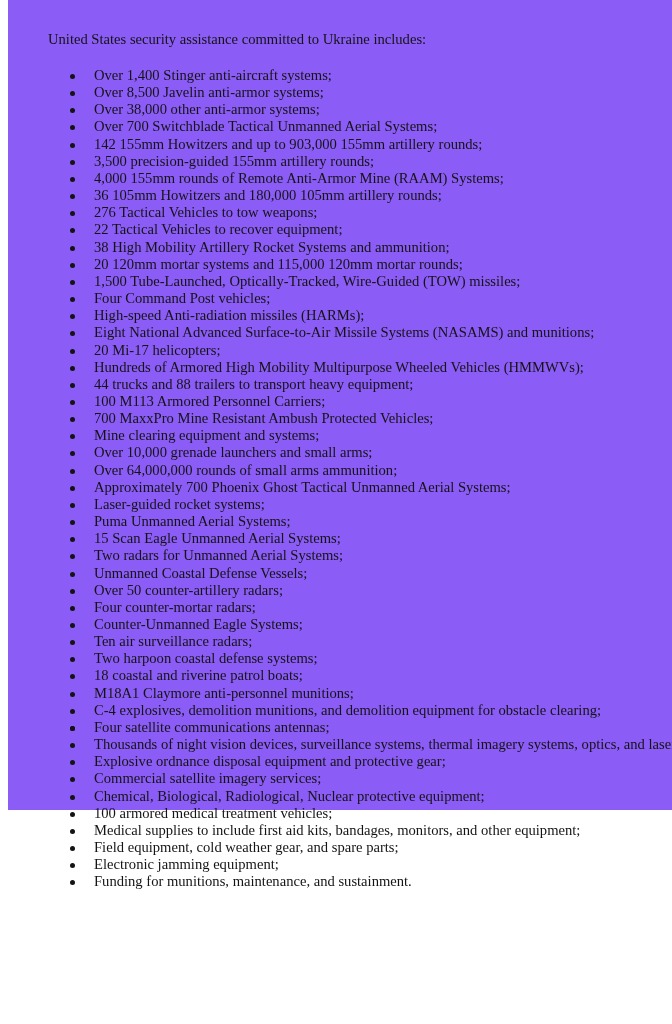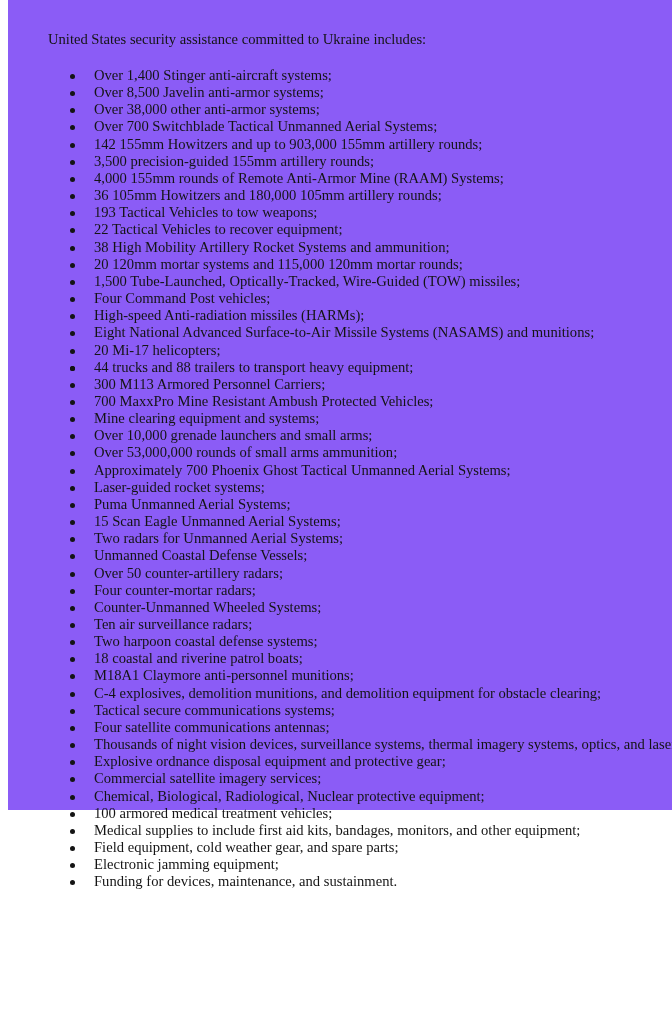--- a/index.html
+++ b/index.html
@@ -69,55 +69,55 @@
   <p class="intro">United States security assistance committed to Ukraine includes:</p>
   <ul class="list" id="assistance-list">
       <li class="item"><span class="bullet"></span><span class="item-text">Over 1,400 Stinger anti-aircraft systems;</span></li>
       <li class="item"><span class="bullet"></span><span class="item-text">Over 8,500 Javelin anti-armor systems;</span></li>
       <li class="item"><span class="bullet"></span><span class="item-text">Over 38,000 other anti-armor systems;</span></li>
       <li class="item"><span class="bullet"></span><span class="item-text">Over 700 Switchblade Tactical Unmanned Aerial Systems;</span></li>
       <li class="item"><span class="bullet"></span><span class="item-text">142 155mm Howitzers and up to 903,000 155mm artillery rounds;</span></li>
       <li class="item"><span class="bullet"></span><span class="item-text">3,500 precision-guided 155mm artillery rounds;</span></li>
       <li class="item"><span class="bullet"></span><span class="item-text">4,000 155mm rounds of Remote Anti-Armor Mine (RAAM) Systems;</span></li>
       <li class="item"><span class="bullet"></span><span class="item-text">36 105mm Howitzers and 180,000 105mm artillery rounds;</span></li>
-      <li class="item"><span class="bullet"></span><span class="item-text">193 Tactical Vehicles to tow weapons;</span></li>
+      <li class="item"><span class="bullet"></span><span class="item-text">276 Tactical Vehicles to tow weapons;</span></li>
       <li class="item"><span class="bullet"></span><span class="item-text">22 Tactical Vehicles to recover equipment;</span></li>
       <li class="item"><span class="bullet"></span><span class="item-text">38 High Mobility Artillery Rocket Systems and ammunition;</span></li>
       <li class="item"><span class="bullet"></span><span class="item-text">20 120mm mortar systems and 115,000 120mm mortar rounds;</span></li>
       <li class="item"><span class="bullet"></span><span class="item-text">1,500 Tube-Launched, Optically-Tracked, Wire-Guided (TOW) missiles;</span></li>
       <li class="item"><span class="bullet"></span><span class="item-text">Four Command Post vehicles;</span></li>
       <li class="item"><span class="bullet"></span><span class="item-text">High-speed Anti-radiation missiles (HARMs);</span></li>
       <li class="item"><span class="bullet"></span><span class="item-text">Eight National Advanced Surface-to-Air Missile Systems (NASAMS) and munitions;</span></li>
       <li class="item"><span class="bullet"></span><span class="item-text">20 Mi-17 helicopters;</span></li>
-      <li class="item"><span class="bullet"></span></li>
+      <li class="item"><span class="bullet"></span><span class="item-text">Hundreds of Armored High Mobility Multipurpose Wheeled Vehicles (HMMWVs);</span></li>
       <li class="item"><span class="bullet"></span><span class="item-text">44 trucks and 88 trailers to transport heavy equipment;</span></li>
-      <li class="item"><span class="bullet"></span><span class="item-text">300 M113 Armored Personnel Carriers;</span></li>
+      <li class="item"><span class="bullet"></span><span class="item-text">100 M113 Armored Personnel Carriers;</span></li>
       <li class="item"><span class="bullet"></span><span class="item-text">700 MaxxPro Mine Resistant Ambush Protected Vehicles;</span></li>
       <li class="item"><span class="bullet"></span><span class="item-text">Mine clearing equipment and systems;</span></li>
       <li class="item"><span class="bullet"></span><span class="item-text">Over 10,000 grenade launchers and small arms;</span></li>
-      <li class="item"><span class="bullet"></span><span class="item-text">Over 53,000,000 rounds of small arms ammunition;</span></li>
+      <li class="item"><span class="bullet"></span><span class="item-text">Over 64,000,000 rounds of small arms ammunition;</span></li>
       <li class="item"><span class="bullet"></span><span class="item-text">Approximately 700 Phoenix Ghost Tactical Unmanned Aerial Systems;</span></li>
       <li class="item"><span class="bullet"></span><span class="item-text">Laser-guided rocket systems;</span></li>
       <li class="item"><span class="bullet"></span><span class="item-text">Puma Unmanned Aerial Systems;</span></li>
       <li class="item"><span class="bullet"></span><span class="item-text">15 Scan Eagle Unmanned Aerial Systems;</span></li>
       <li class="item"><span class="bullet"></span><span class="item-text">Two radars for Unmanned Aerial Systems;</span></li>
       <li class="item"><span class="bullet"></span><span class="item-text">Unmanned Coastal Defense Vessels;</span></li>
       <li class="item"><span class="bullet"></span><span class="item-text">Over 50 counter-artillery radars;</span></li>
       <li class="item"><span class="bullet"></span><span class="item-text">Four counter-mortar radars;</span></li>
-      <li class="item"><span class="bullet"></span><span class="item-text">Counter-Unmanned Wheeled Systems;</span></li>
+      <li class="item"><span class="bullet"></span><span class="item-text">Counter-Unmanned Eagle Systems;</span></li>
       <li class="item"><span class="bullet"></span><span class="item-text">Ten air surveillance radars;</span></li>
       <li class="item"><span class="bullet"></span><span class="item-text">Two harpoon coastal defense systems;</span></li>
       <li class="item"><span class="bullet"></span><span class="item-text">18 coastal and riverine patrol boats;</span></li>
       <li class="item"><span class="bullet"></span><span class="item-text">M18A1 Claymore anti-personnel munitions;</span></li>
       <li class="item"><span class="bullet"></span><span class="item-text">C-4 explosives, demolition munitions, and demolition equipment for obstacle clearing;</span></li>
-      <li class="item"><span class="bullet"></span><span class="item-text">Tactical secure communications systems;</span></li>
+      <li class="item"><span class="bullet"></span></li>
       <li class="item"><span class="bullet"></span><span class="item-text">Four satellite communications antennas;</span></li>
       <li class="item"><span class="bullet"></span><span class="item-text">Thousands of night vision devices, surveillance systems, thermal imagery systems, optics, and laser rangefinders;</span></li>
       <li class="item"><span class="bullet"></span><span class="item-text">Explosive ordnance disposal equipment and protective gear;</span></li>
       <li class="item"><span class="bullet"></span><span class="item-text">Commercial satellite imagery services;</span></li>
       <li class="item"><span class="bullet"></span><span class="item-text">Chemical, Biological, Radiological, Nuclear protective equipment;</span></li>
       <li class="item"><span class="bullet"></span><span class="item-text">100 armored medical treatment vehicles;</span></li>
       <li class="item"><span class="bullet"></span><span class="item-text">Medical supplies to include first aid kits, bandages, monitors, and other equipment;</span></li>
       <li class="item"><span class="bullet"></span><span class="item-text">Field equipment, cold weather gear, and spare parts;</span></li>
       <li class="item"><span class="bullet"></span><span class="item-text">Electronic jamming equipment;</span></li>
-      <li class="item"><span class="bullet"></span><span class="item-text">Funding for devices, maintenance, and sustainment.</span></li>
+      <li class="item"><span class="bullet"></span><span class="item-text">Funding for munitions, maintenance, and sustainment.</span></li>
     </ul>
 </div>
 
 </body></html>

